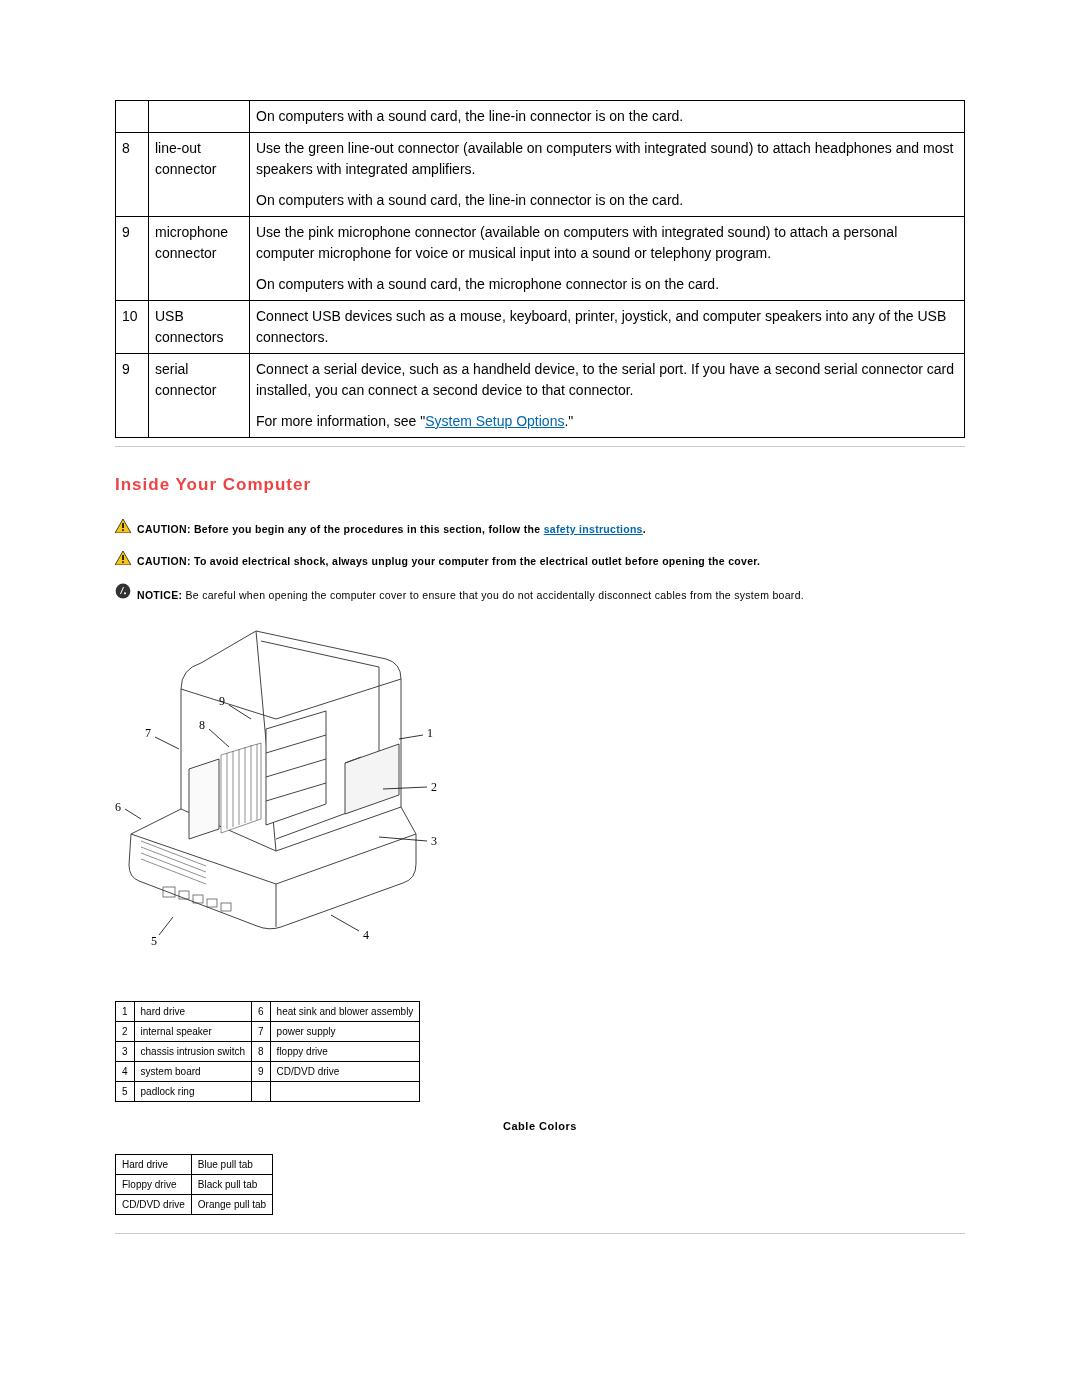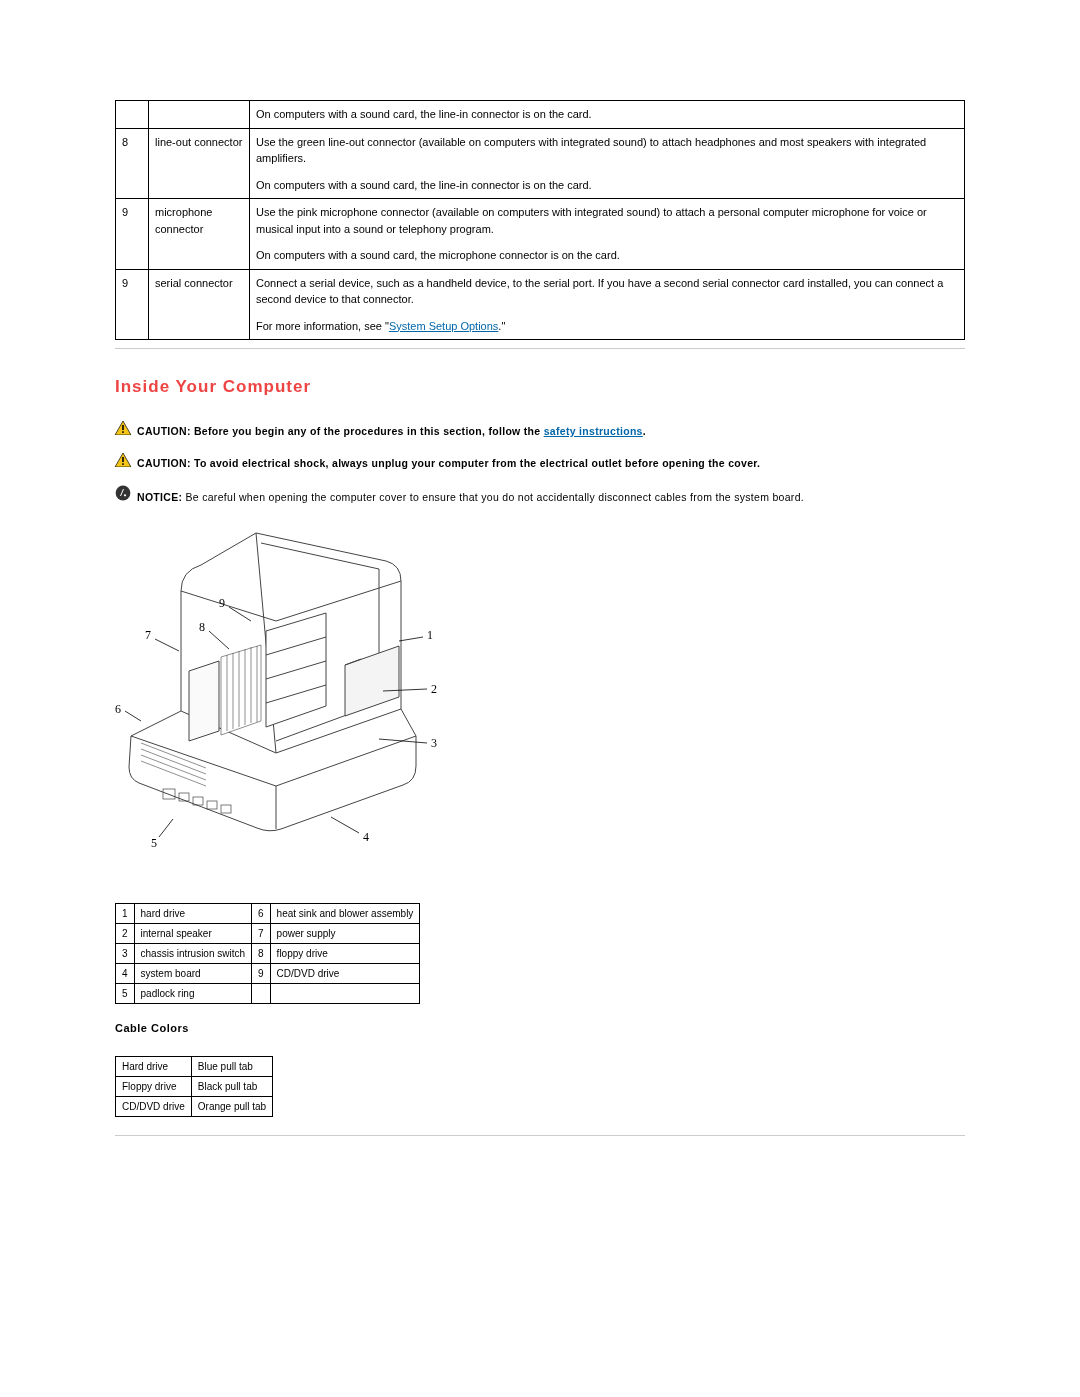--- a/index.html
+++ b/index.html
@@ -16,21 +16,21 @@
   }
   table.conn {
     border-collapse: collapse;
     width: 100%;
     margin-bottom: 6px;
   }
   table.conn td {
     border: 1px solid #000;
     padding: 5px 6px;
     vertical-align: top;
-    font-size: 11px;
+    font-size: 14px;
     line-height: 1.5;
   }
   table.conn td.num {
     width: 20px;
     white-space: nowrap;
   }
   table.conn td.label {
     width: 88px;
   }
   table.conn td.desc p {
@@ -78,20 +78,21 @@
     border: 1px solid #000;
     padding: 4px 6px;
     font-size: 10px;
     white-space: nowrap;
   }
   .subhead {
     font-size: 11px;
     font-weight: bold;
     letter-spacing: 0.5px;
     margin: 8px 0 22px 0;
+    text-align: center;
   }
   hr.bottom {
     border: none;
     border-top: 1px solid #ccc;
     margin: 10px 0 0 0;
   }
 </style>
 </head>
 <body>
 
@@ -113,20 +114,27 @@
             <p>Use the green line-out connector (available on computers with integrated sound) to attach headphones and most speakers with integrated amplifiers.</p>
             <p>On computers with a sound card, the line-in connector is on the card.</p>
           </td>
         </tr>
         <tr>
           <td class="num">9</td>
           <td class="label">microphone connector</td>
           <td class="desc">
             <p>Use the pink microphone connector (available on computers with integrated sound) to attach a personal computer microphone for voice or musical input into a sound or telephony program.</p>
             <p>On computers with a sound card, the microphone connector is on the card.</p>
+          </td>
+        </tr>
+        <tr>
+          <td class="num">10</td>
+          <td class="label">USB connectors</td>
+          <td class="desc">
+            <p>Connect USB devices such as a mouse, keyboard, printer, joystick, and computer speakers into any of the USB connectors.</p>
           </td>
         </tr>
         <tr>
           <td class="num">9</td>
           <td class="label">serial connector</td>
           <td class="desc">
             <p>Connect a serial device, such as a handheld device, to the serial port. If you have a second serial connector card installed, you can connect a second device to that connector.</p>
             <p>For more information, see "<a class="inline" href="#">System Setup Options</a>."</p>
           </td>
         </tr>

